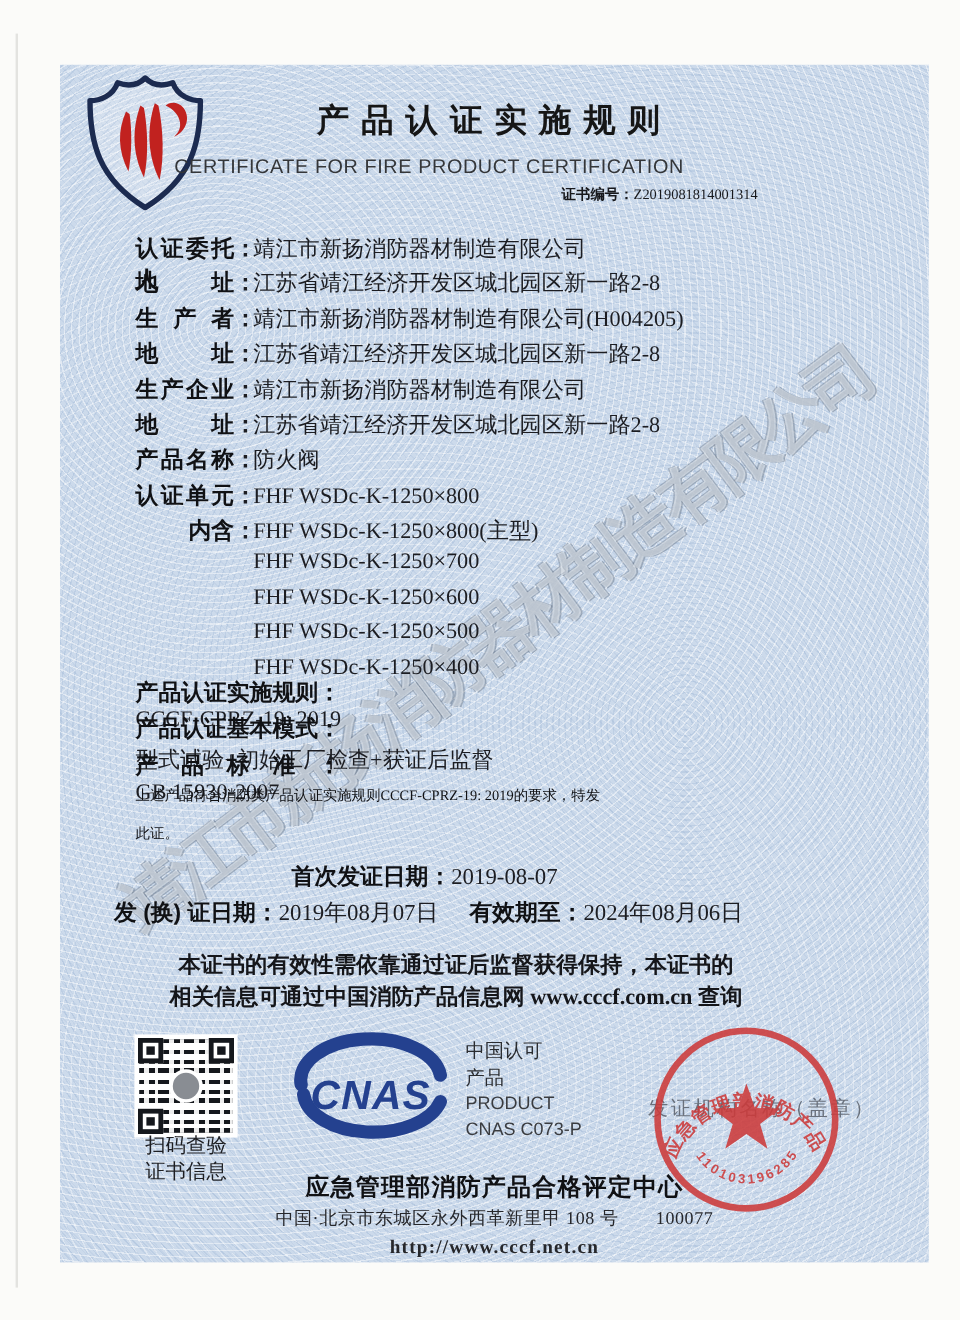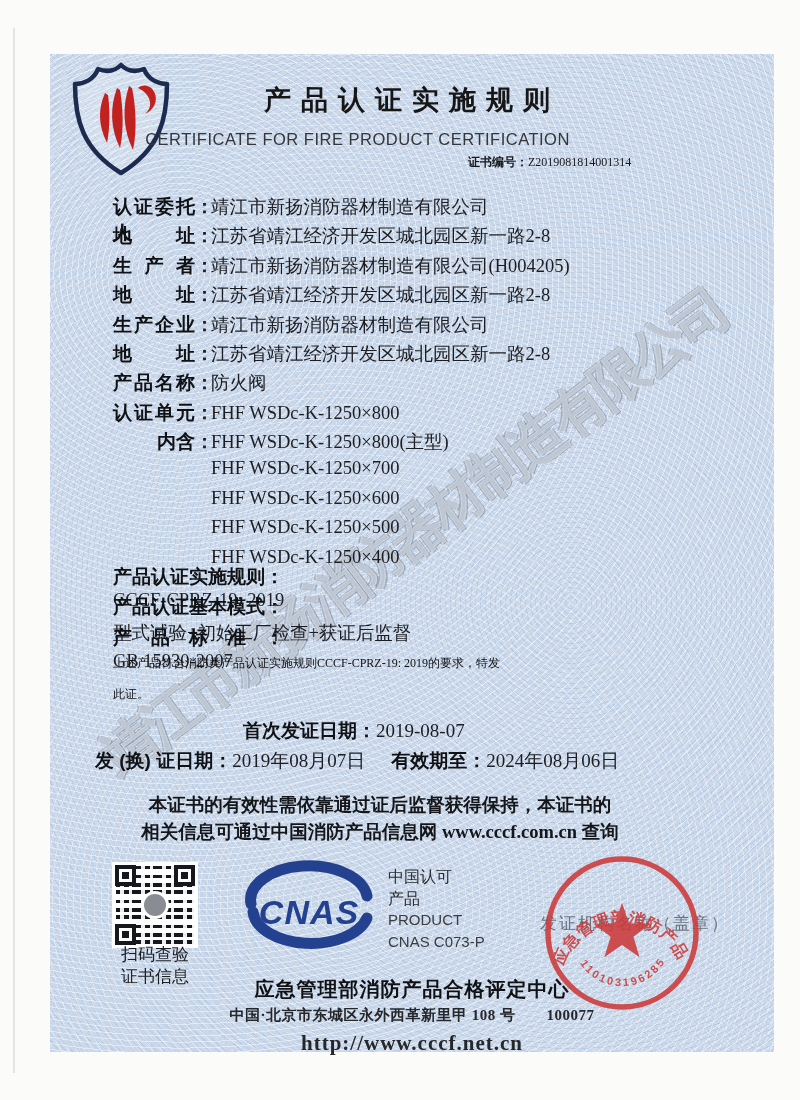--- a/index.html
+++ b/index.html
@@ -66,22 +66,22 @@
   .qr-center{position:absolute;left:50%;top:50%;transform:translate(-50%,-50%);
     width:22px;height:22px;border-radius:50%;background:#898d93;box-shadow:0 0 0 3px #fff;}
   .qr-cap{left:52px;top:890px;width:106px;text-align:center;font-size:17px;color:#1d1e22;line-height:22px;}
   .cnas-logo{left:193px;top:806px;width:132px;height:90px;}
   .cnas-text{left:338px;top:812px;font-size:16px;color:#2a2c30;line-height:21.5px;}
   .cnas-text .latin{font-family:"Liberation Sans",sans-serif;font-size:15px;color:#3a3c40;}
   .seal-ph{left:490px;top:858px;font-size:17px;letter-spacing:2px;color:rgba(88,94,104,.85);z-index:3;white-space:nowrap;}
   .seal{left:487px;top:794px;width:170px;height:170px;z-index:4;opacity:.88;}
   .org{left:0;top:922px;width:724px;text-align:center;font-size:20px;font-weight:bold;
     color:#101114;font-family:"Liberation Sans",sans-serif;letter-spacing:1px;}
-  .addr{left:0;top:952px;width:724px;text-align:center;font-size:15px;color:#26272b;letter-spacing:.5px;font-weight:bold;}
-  .url{left:0;top:977px;width:724px;text-align:center;font-size:21px;font-weight:bold;color:#26272b;letter-spacing:1px;}
+  .addr{left:0;top:952px;width:724px;text-align:center;font-size:15px;color:#26272b;letter-spacing:.5px;}
+  .url{left:0;top:977px;width:724px;text-align:center;font-size:16px;font-weight:bold;color:#26272b;letter-spacing:1px;}
 </style>
 </head>
 <body>
 
 <div class="scan-edge"></div>
 
 <div class="paper">
 
   <div class="wm">靖江市新扬消防器材制造有限公司</div>
 

